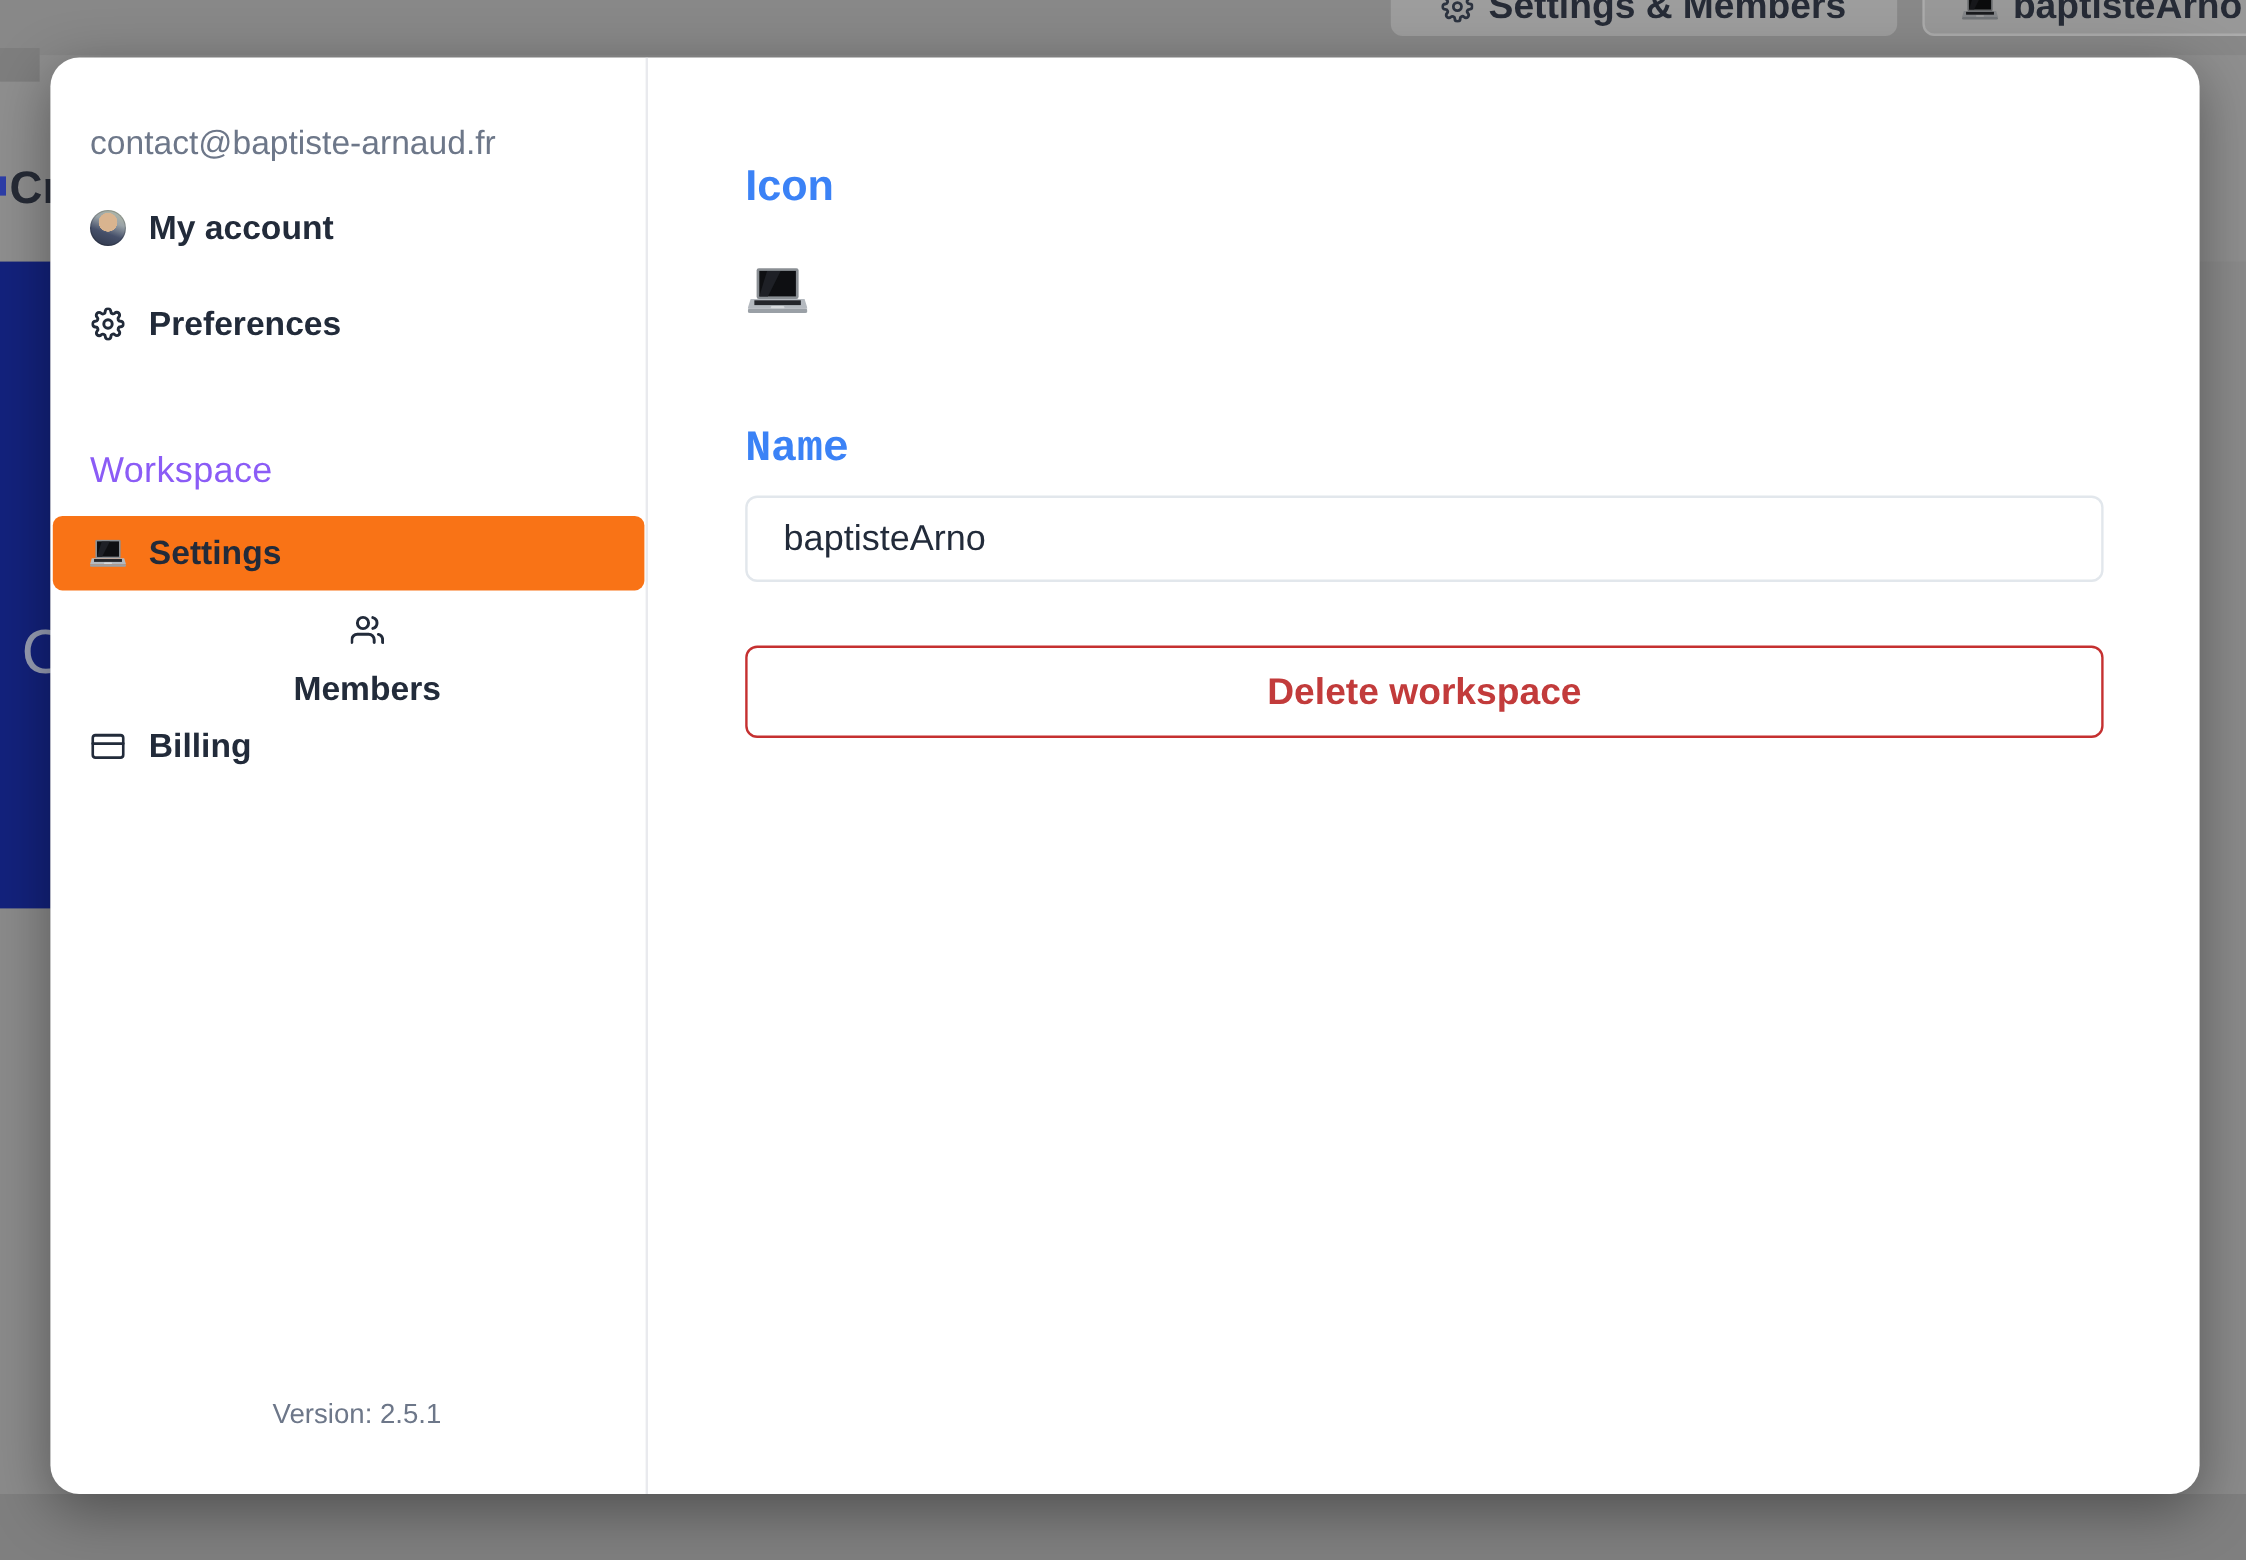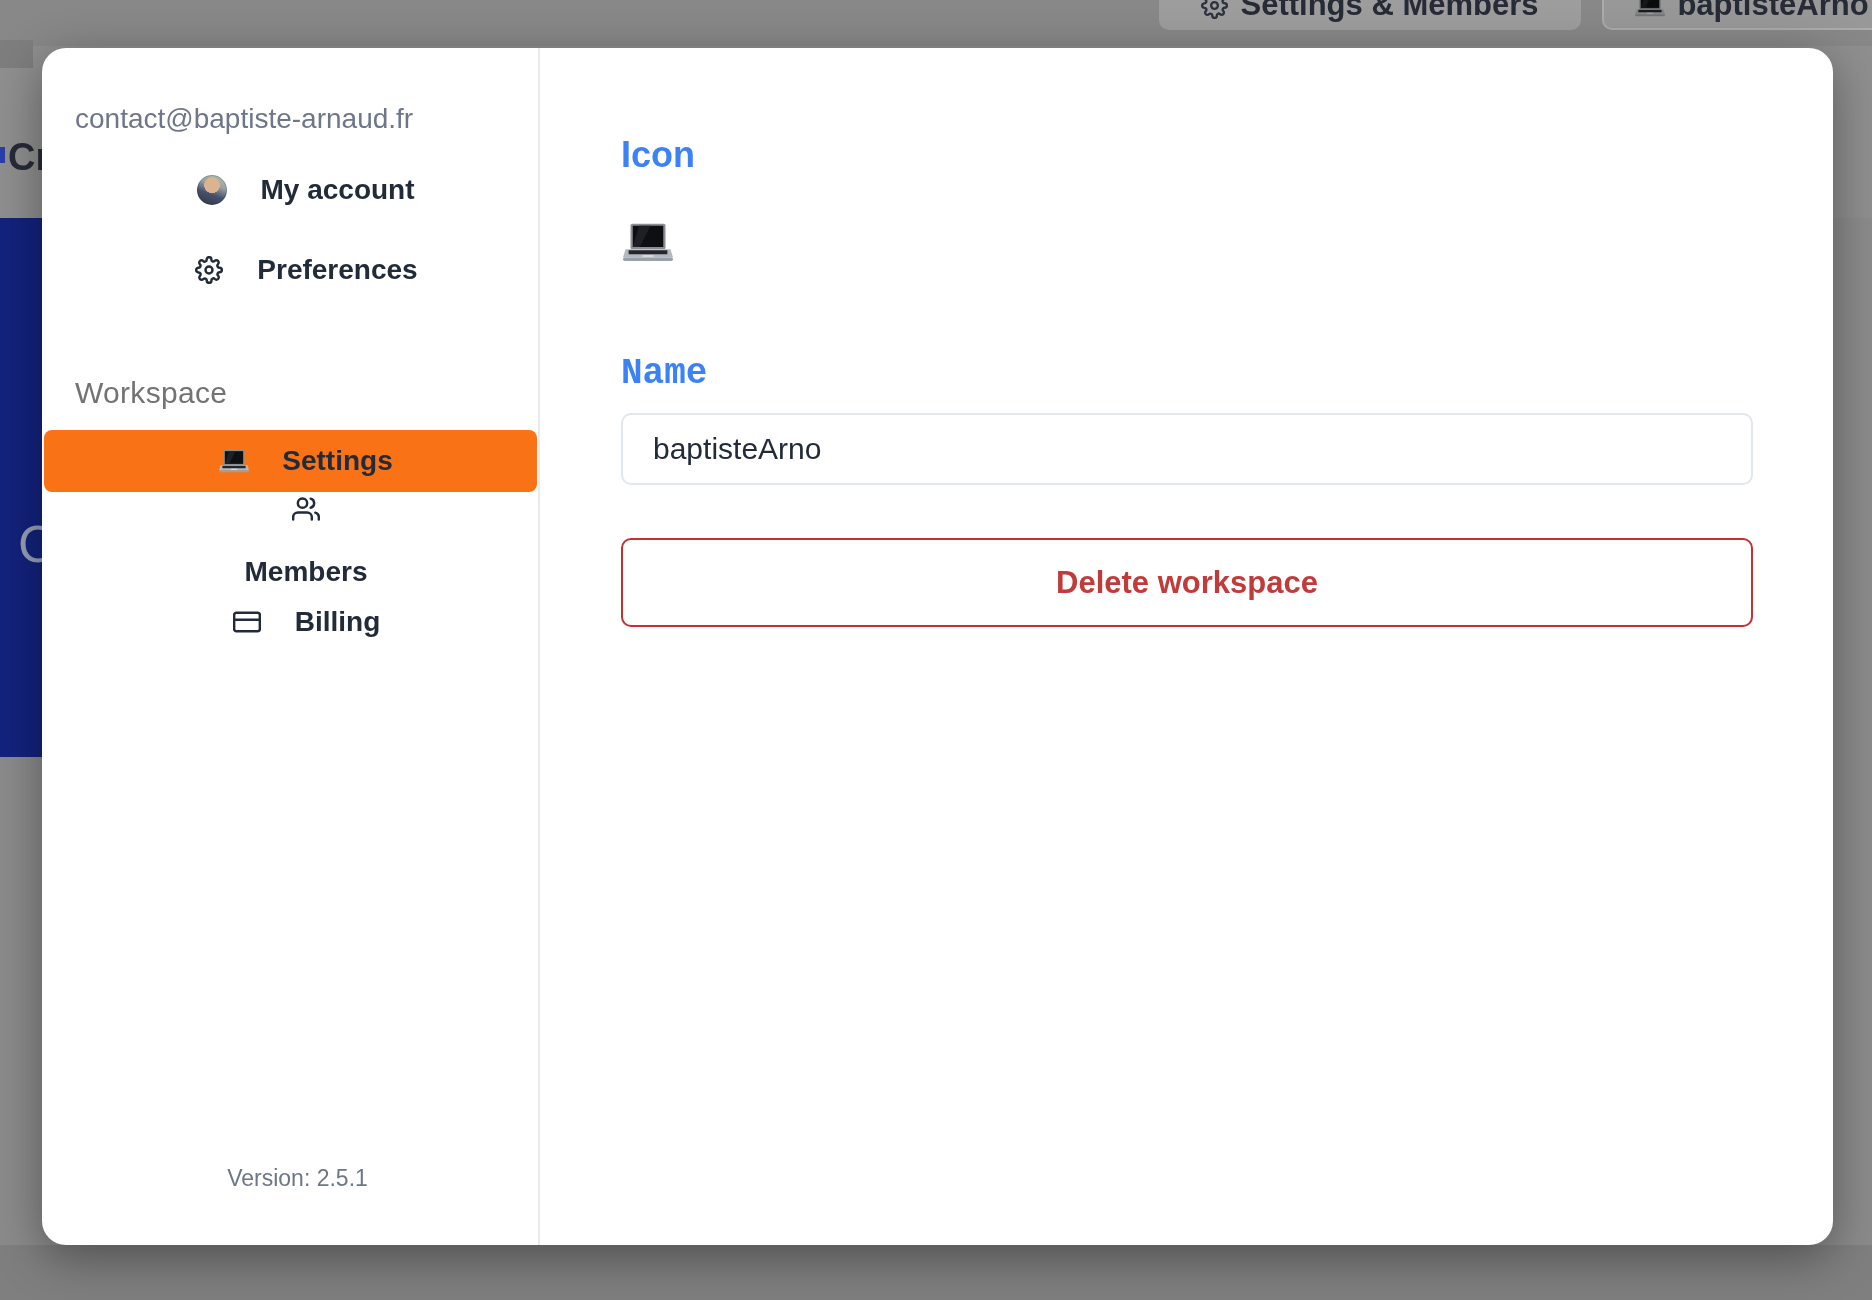--- a/index.html
+++ b/index.html
@@ -26,48 +26,48 @@
   .dim { filter:brightness(.72) saturate(.6); }
 
   
   .modal { position:absolute; left:42px; top:48px; width:1791px; height:1197px;
     background:#ffffff; border-radius:24px; box-shadow:0 12px 48px rgba(0,0,0,.38);
     display:flex; overflow:hidden; }
 
   
   .sidebar { position:relative; width:498px; flex:0 0 498px; border-right:2px solid #e9eaee; }
   .sb-email { margin:55px 0 0 33px; font-size:28px; color:#6d7789; }
-  .nav-row { display:flex; align-items:center; gap:33px; height:60px;
+  .nav-row { display:flex; align-items:center; gap:19px; height:60px;
     margin:0 1px 0 2px; padding-left:31px; border-radius:8px;
-    font-size:28px; font-weight:600; color:#222b3a; cursor:pointer;justify-content:center; }
+    font-size:28px; font-weight:600; color:#222b3a; cursor:pointer; }
   .nav-row .ic { width:30px; height:30px; display:flex; align-items:center; justify-content:center; color:#222b3a; }
   .row-account { margin-top:25px; }
   .row-prefs { margin-top:20px; }
-  .sb-header { margin:76px 0 0 33px; height:32px; font-size:30px; color:#737373; letter-spacing:.3px; }
+  .sb-header { margin:76px 0 0 33px; height:32px; font-size:30px; color:#8b5cf6; letter-spacing:.3px; }
   .row-settings { margin-top:22px; height:62px; background:#f97316; }
   .row-members { margin-top:19px;flex-direction:column; }
   .row-billing { margin-top:21px; }
   .avatar { width:30px; height:30px; border-radius:50%;
     background:
       radial-gradient(circle at 50% 34%, #d9b48f 0 31%, rgba(0,0,0,0) 32%),
       linear-gradient(200deg,#b9c0a8 0%,#9aa3a8 35%,#46506a 62%,#2d3548 100%);
     box-shadow:inset 0 0 0 1px rgba(0,0,0,.18); }
   .sb-version { position:absolute; bottom:53px; left:0; width:100%;
     text-align:center; font-size:23px; color:#6d7789;padding-left:15px; }
 
   
   .main { flex:1; padding:87px 80px 0 81px; }
   .form-label { font-size:36px; font-weight:600; color:#3b82f6; line-height:40px; height:40px; }
   .icon-picker { margin-top:42px; width:54px; height:52px; display:flex; align-items:center;
     justify-content:center; border-radius:8px; cursor:pointer; }
   .label-name { margin-top:85px;font-family:Liberation Mono, monospace; }
   .name-input { margin-top:19px; display:block; width:1132px; height:72px;
     border:2px solid #e2e7ec; border-radius:10px; padding:0 30px;
     font-size:30px; color:#222b3a; font-family:inherit; outline:none; background:#fff; }
-  .delete-btn { margin-top:53px; width:1132px; height:89px; background:#fff;
+  .delete-btn { margin-top:53px; width:1132px; height:77px; background:#fff;
     border:2px solid #c53030; border-radius:10px; font-size:31px; font-weight:700;
     color:#c23b3b; font-family:inherit; cursor:pointer; display:flex;
     align-items:center; justify-content:center; }
 
   .stroke-ic { fill:none; stroke:currentColor; stroke-width:2.1;
     stroke-linecap:round; stroke-linejoin:round; }
   svg.defsonly { position:absolute; width:0; height:0; }
 </style>
 </head>
 <body>

